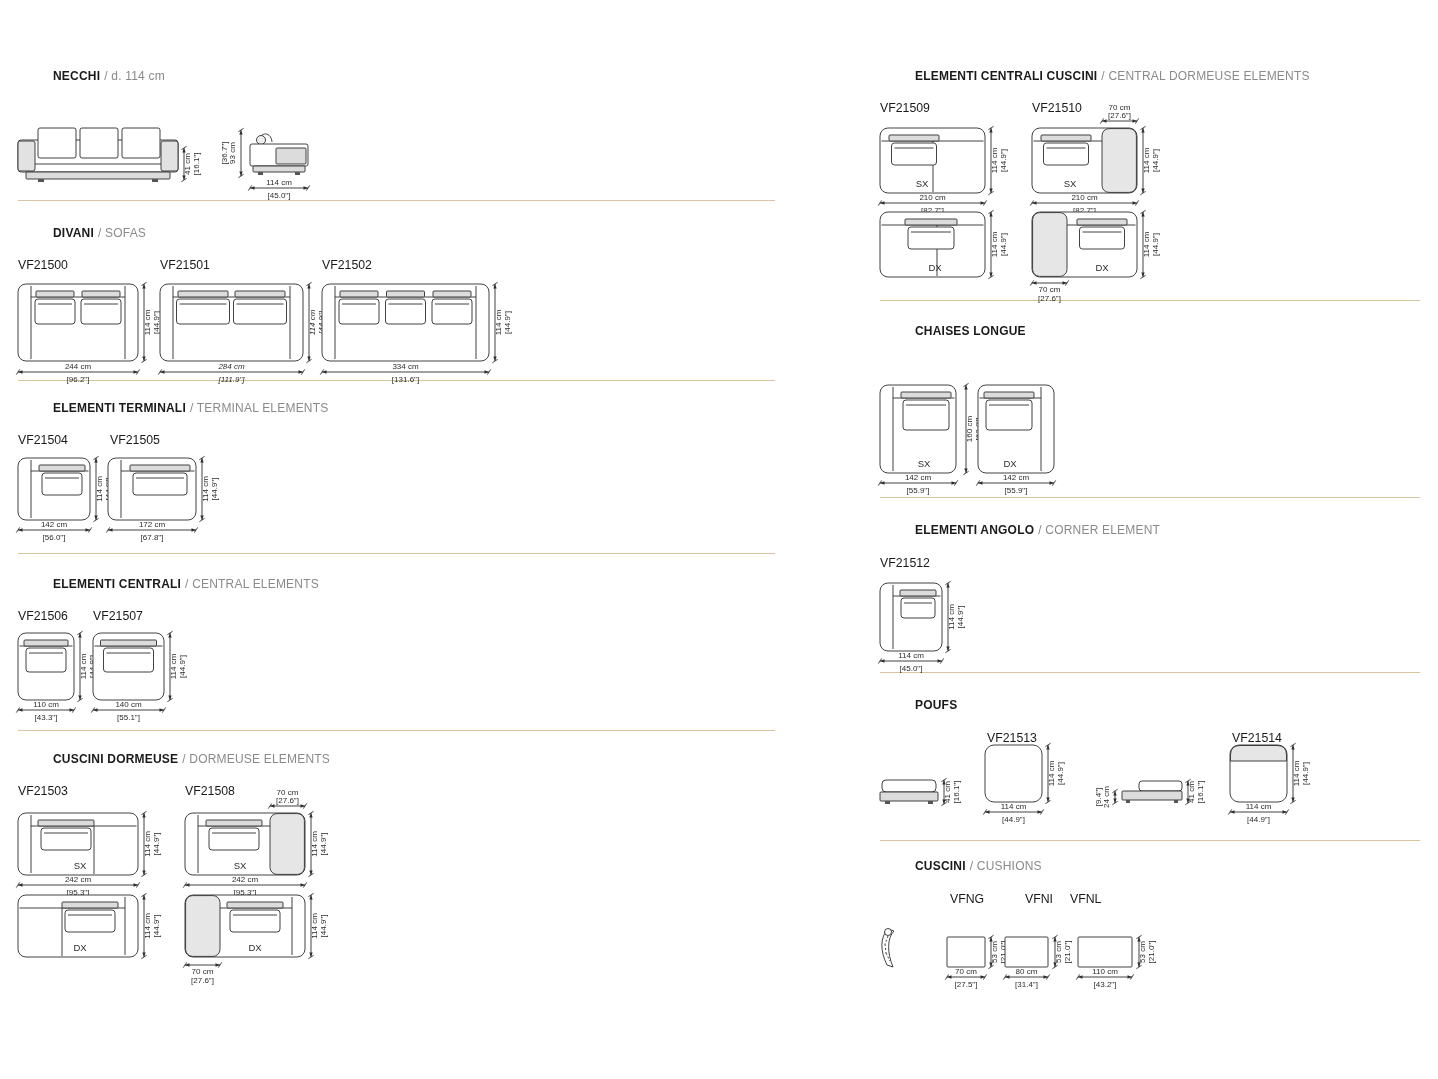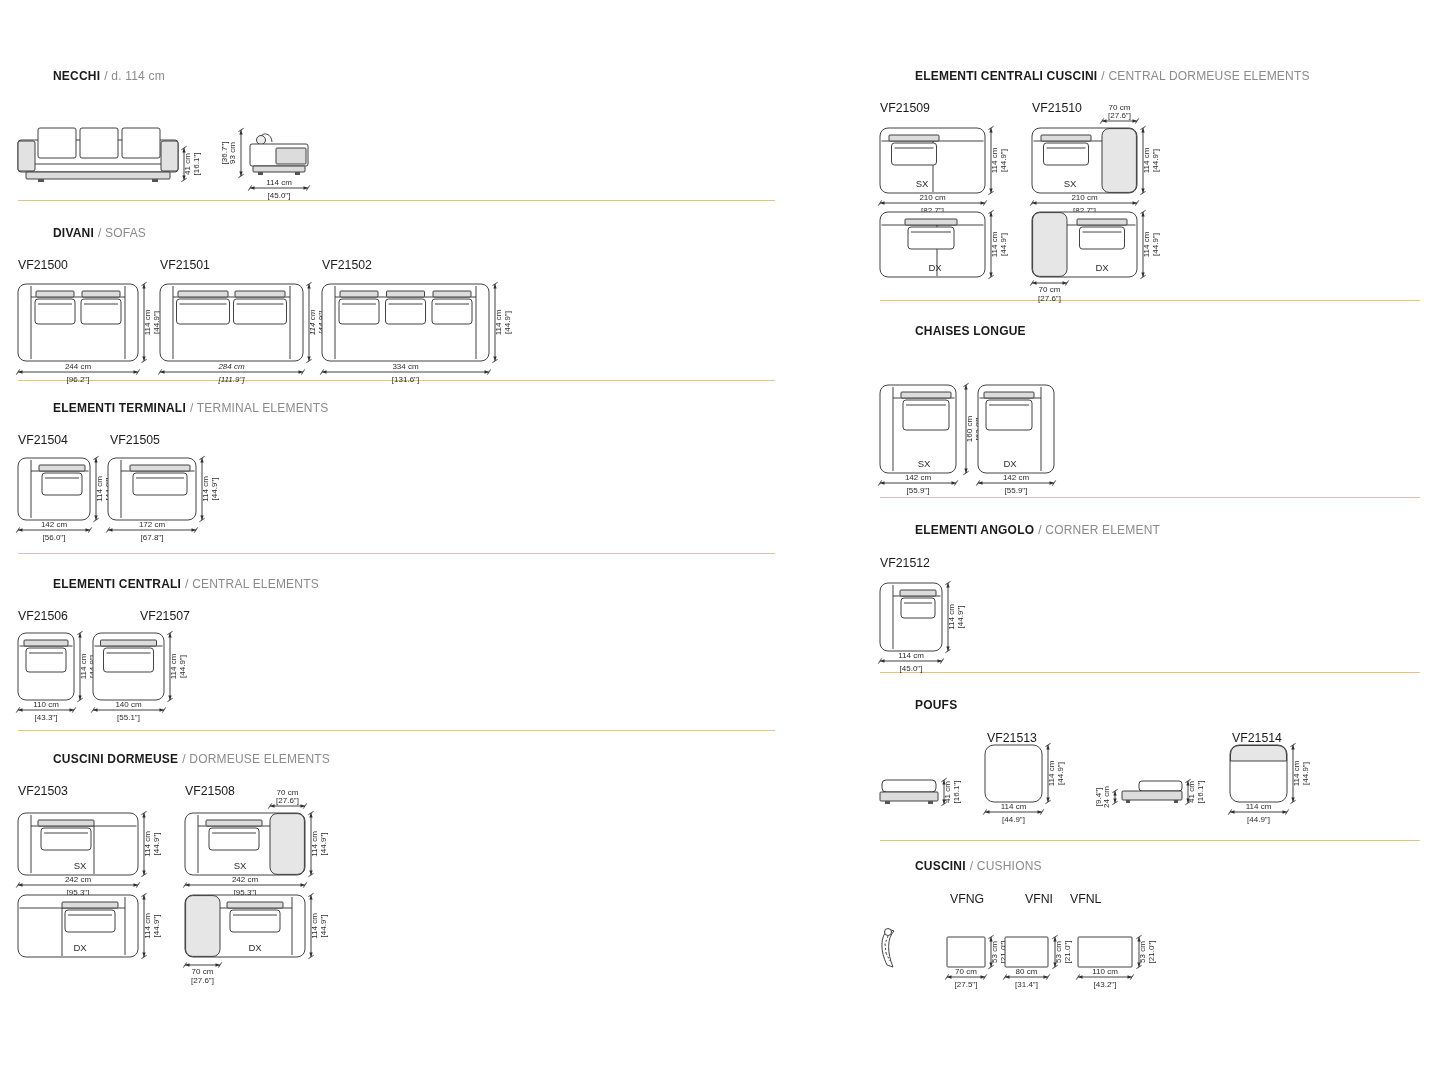--- a/index.html
+++ b/index.html
@@ -41,21 +41,21 @@
       <div class="divider" style="left: 880px; top: 672px; width: 540px;"></div>
       <div class="divider" style="left: 880px; top: 840px; width: 540px;"></div>
     </div>
   <div id="model-layer">
       <div class="model-code" style="left: 18px; top: 258px;">VF21500</div>
       <div class="model-code" style="left: 160px; top: 258px;">VF21501</div>
       <div class="model-code" style="left: 322px; top: 258px;">VF21502</div>
       <div class="model-code" style="left: 18px; top: 433px;">VF21504</div>
       <div class="model-code" style="left: 110px; top: 433px;">VF21505</div>
       <div class="model-code" style="left: 18px; top: 609px;">VF21506</div>
-      <div class="model-code" style="left: 93px; top: 609px; margin-left: 47px;">VF21507</div>
+      <div class="model-code" style="left: 93px; top: 609px;">VF21507</div>
       <div class="model-code" style="left: 18px; top: 784px;">VF21503</div>
       <div class="model-code" style="left: 185px; top: 784px;">VF21508</div>
       <div class="model-code" style="left: 880px; top: 101px;">VF21509</div>
       <div class="model-code" style="left: 1032px; top: 101px;">VF21510</div>
       <div class="model-code" style="left: 880px; top: 357px; margin-top: 46px;">VF21511</div>
       <div class="model-code" style="left: 880px; top: 556px;">VF21512</div>
       <div class="model-code" style="left: 987px; top: 731px;">VF21513</div>
       <div class="model-code" style="left: 1232px; top: 731px;">VF21514</div>
       <div class="model-code" style="left: 950px; top: 892px;">VFNG</div>
       <div class="model-code" style="left: 1007px; top: 892px; margin-left: 18px;">VFNI</div>

